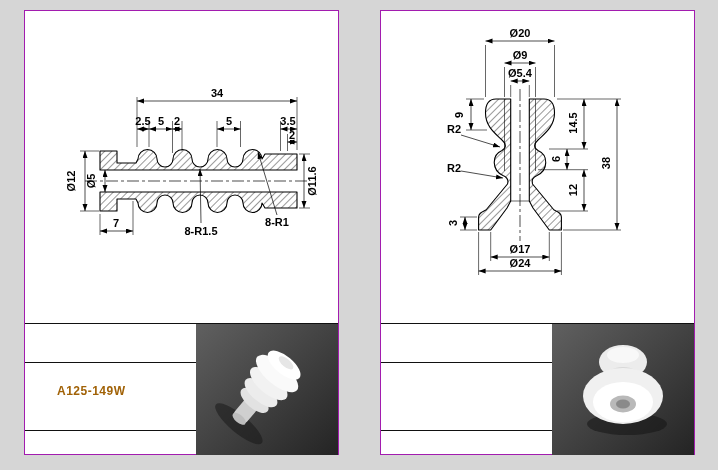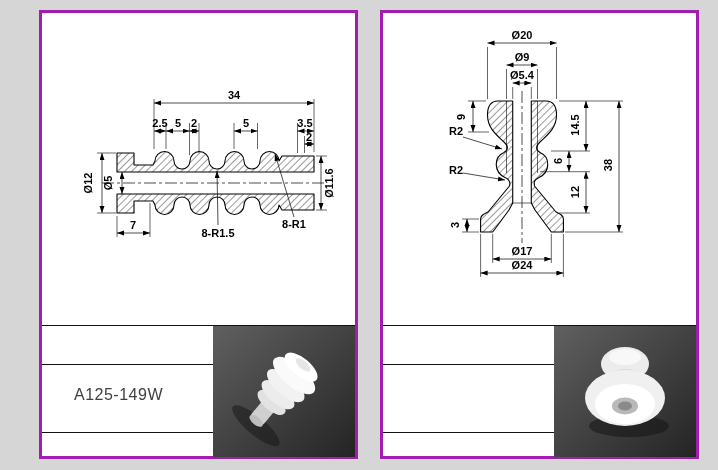--- a/index.html
+++ b/index.html
@@ -1,30 +1,30 @@
 <!DOCTYPE html>
 <html><head>
 <meta charset="utf-8">
 <style>
   html,body{margin:0;padding:0;}
   .stage{position:relative;width:718px;height:470px;background:#d6d6d6;
          font-family:"Liberation Sans",sans-serif;overflow:hidden;}
-  .panel{position:absolute;top:10px;width:313px;height:443px;background:#fff;border:3px solid #a21caf;}
-  #panelL{left:39px;}
+  .panel{position:absolute;top:10px;width:313px;height:443px;background:#fff;border:1px solid #a21caf;}
+  #panelL{left:24px;}
   #panelR{left:380px;}
   .drawing{position:absolute;left:0;top:0;}
   .drawing text{font-family:"Liberation Sans",sans-serif;font-weight:bold;font-size:11px;fill:#000;}
   .o{fill:url(#hatchL);stroke:#000;stroke-width:1.1;stroke-linejoin:round;}
   .oR{fill:url(#hatchR);stroke:#000;stroke-width:1.1;stroke-linejoin:round;}
   .e{stroke:#000;stroke-width:0.6;fill:none;}
   .d{stroke:#000;stroke-width:0.7;fill:none;}
   .cl{stroke:#000;stroke-width:0.7;fill:none;stroke-dasharray:12 3 3 3;}
   .ptable{position:absolute;left:0;right:0;top:312px;bottom:0;border-top:1px solid #111;background:#fff;}
   .hline{position:absolute;left:0;right:0;height:1px;background:#111;}
-  .pn{position:absolute;left:32px;top:60px;font-size:16px;font-weight:normal;color:#404040;letter-spacing:.5px;}
+  .pn{position:absolute;left:32px;top:60px;font-size:12px;font-weight:bold;color:#a16207;letter-spacing:.5px;}
   .photo{position:absolute;right:0;top:0;width:142px;height:131px;}
 </style>
 </head>
 <body>
 
 <div class="stage">
 
   <div class="panel" id="panelL">
     <svg class="drawing" width="313" height="312" viewBox="0 0 313 312">
       <defs>

